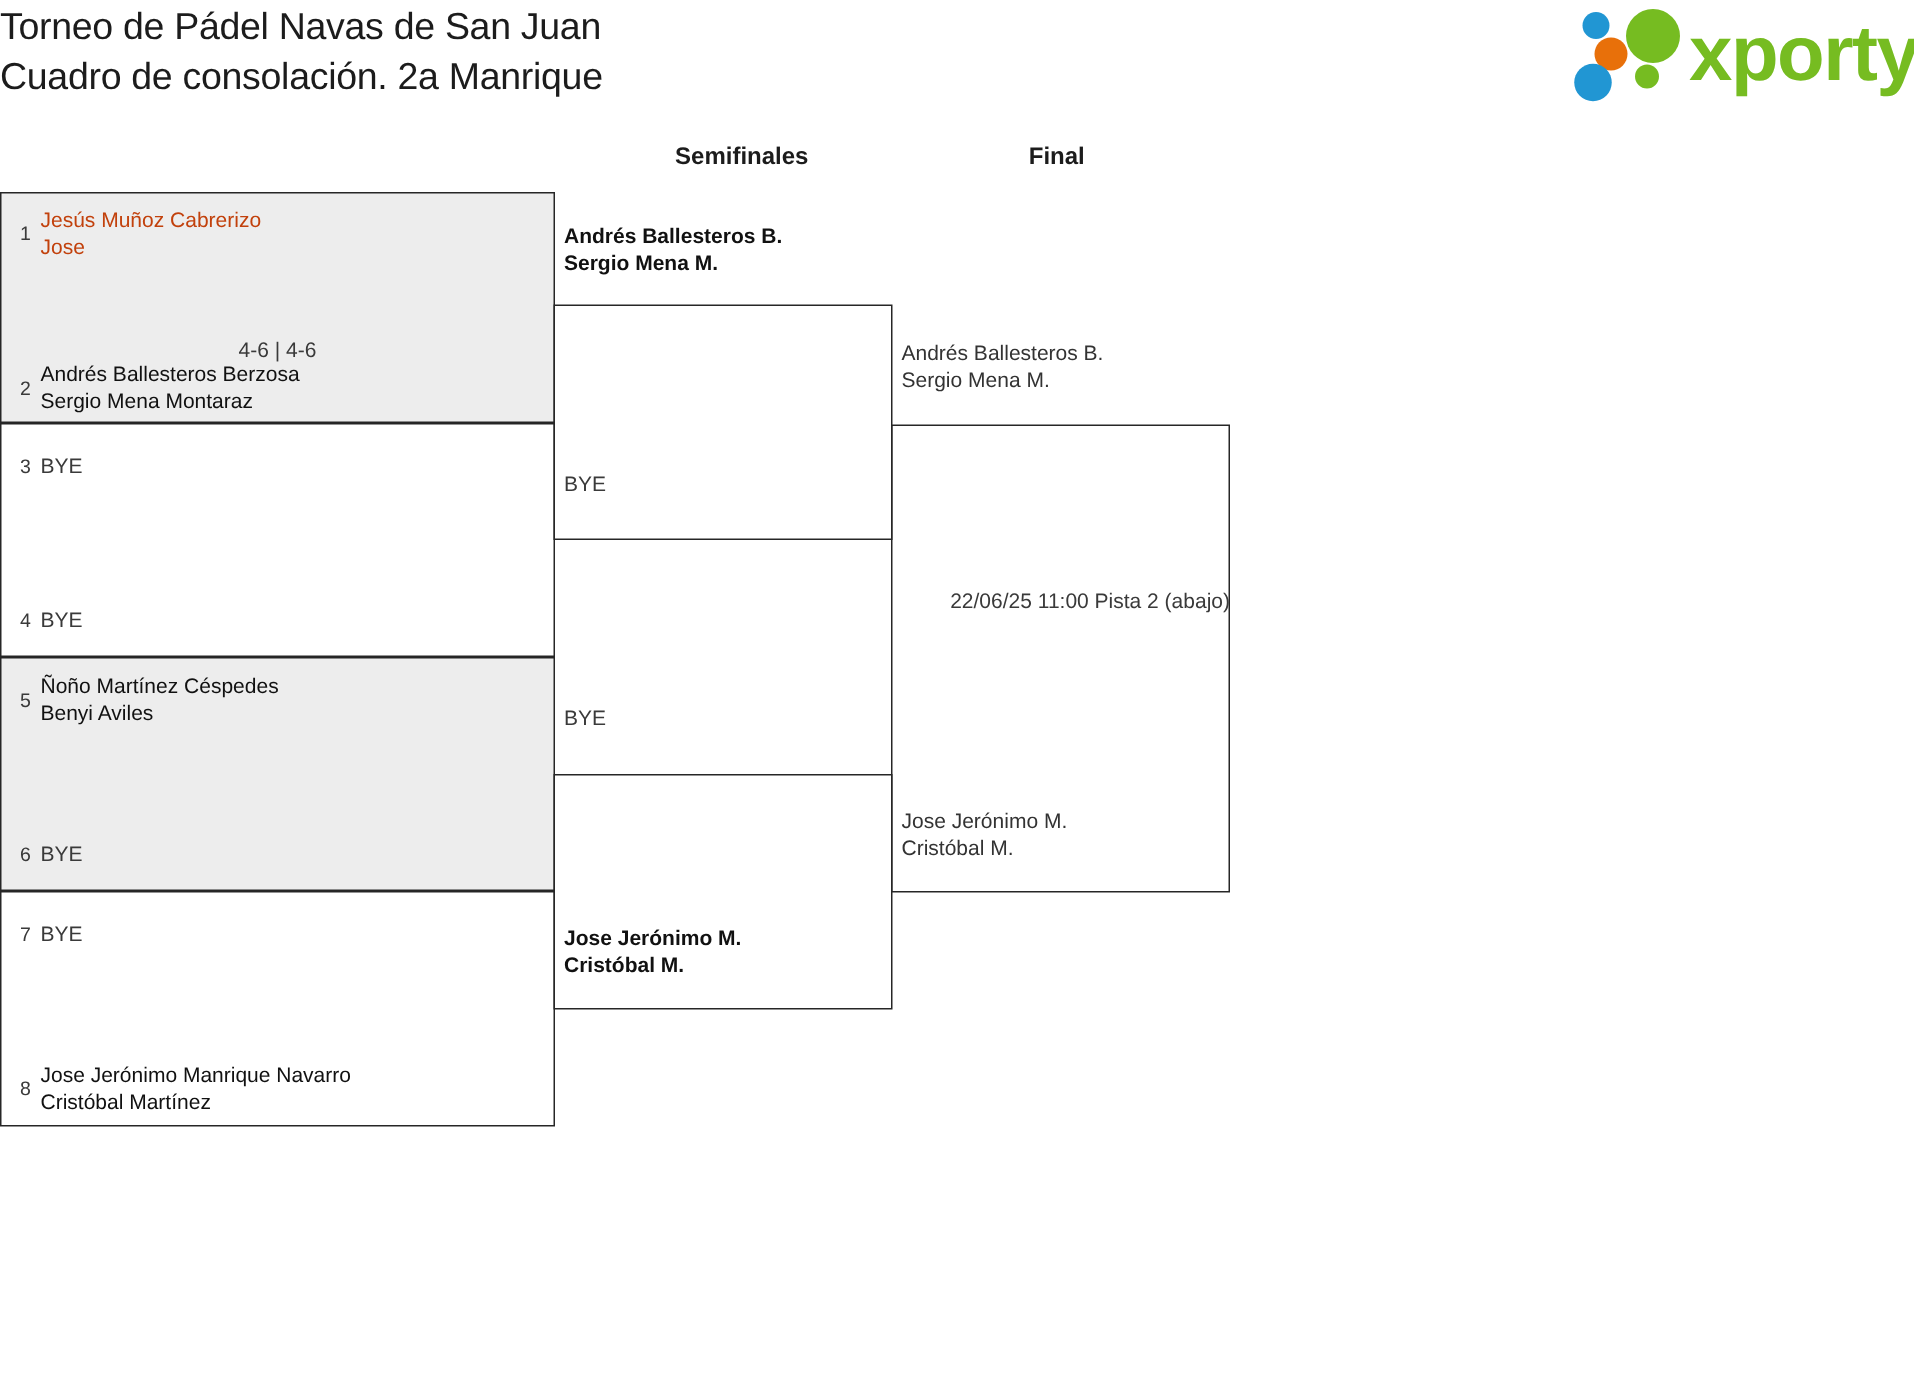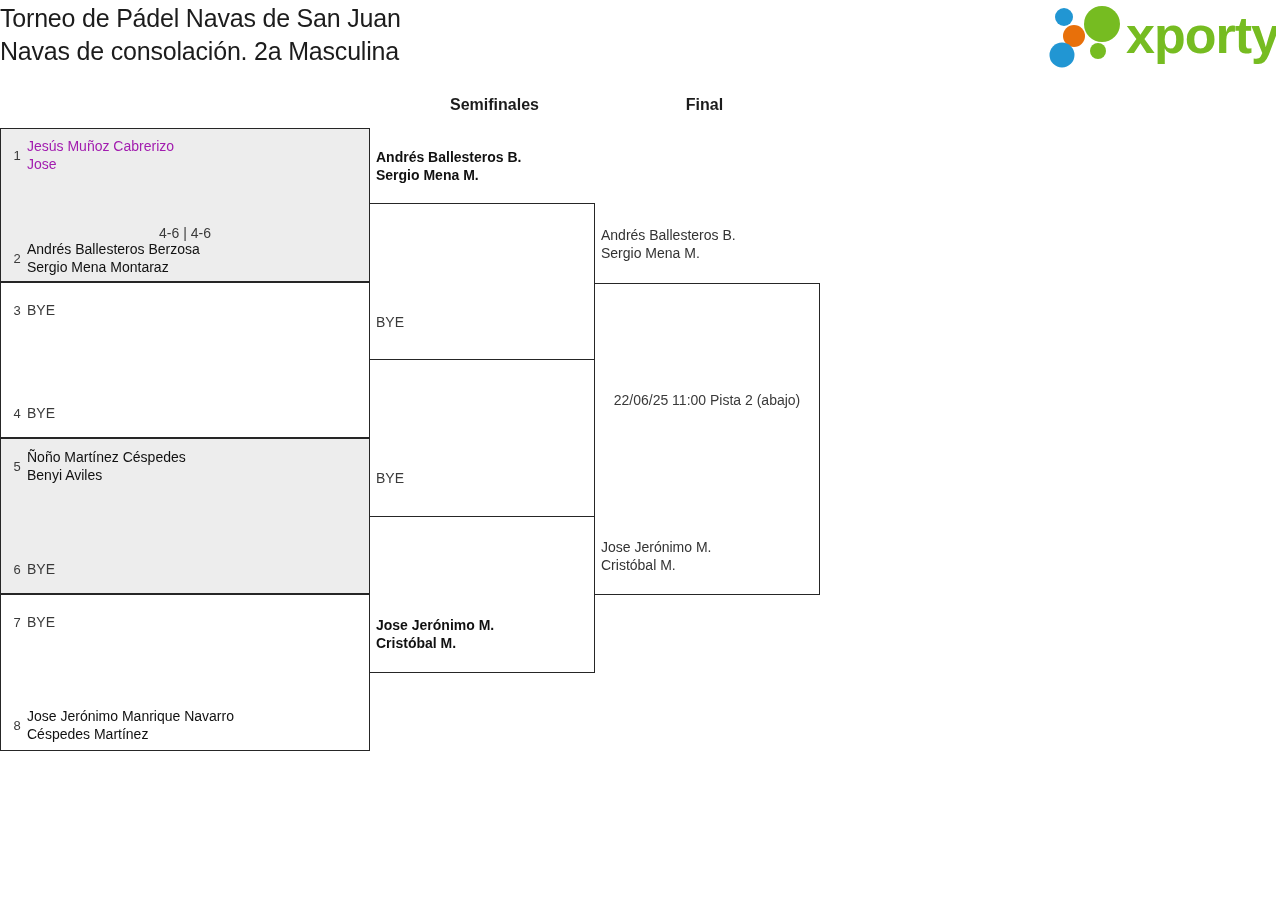--- a/index.html
+++ b/index.html
@@ -53,21 +53,21 @@
     display: flex; align-items: center;
     padding-left: 6px;
   }
   .seed {
     width: 20px; flex: 0 0 20px;
     font-size: 13px; color: #3a3a3a;
     text-align: center;
   }
   .players { display: flex; flex-direction: column; line-height: 18px; }
   .players .pl { white-space: nowrap; font-size: 14px; }
-  .loser  .pl { color: #a21caf; font-weight: 400; }
+  .loser  .pl { color: #c2410c; font-weight: 400; }
   .winner .pl { color: #111111; font-weight: 400; }
   .bye .pl    { color: #3a3a3a; font-weight: 400; font-size: 14px; }
 
   .score {
     position: absolute; left: 0; width: 100%;
     text-align: center; font-size: 14px; color: #3a3a3a;
     white-space: nowrap;
   }
 
   
@@ -95,21 +95,21 @@
     text-align: center;
   }
 </style>
 </head>
 <body>
 
 <div id="root">
 
   <div class="title-block">
     <span class="title-line">Torneo de Pádel Navas de San Juan</span>
-    <span class="title-line">Navas de consolación. 2a Masculina</span>
+    <span class="title-line">Cuadro de consolación. 2a Manrique</span>
   </div>
 
   <div class="logo">
     <svg width="228" height="64" viewBox="0 0 228 64" xmlns="http://www.w3.org/2000/svg">
       <circle cx="16" cy="13" r="9" fill="#2196d3"></circle>
       <circle cx="26" cy="32" r="11" fill="#e8700a"></circle>
       <circle cx="14" cy="51" r="12.5" fill="#2196d3"></circle>
       <circle cx="50" cy="47" r="8" fill="#76bc21"></circle>
       <circle cx="54" cy="20" r="18" fill="#76bc21"></circle>
       <text x="78" y="49" font-family="Liberation Sans, sans-serif" font-size="52" font-weight="700" fill="#76bc21" letter-spacing="-1">xporty</text>
@@ -174,21 +174,21 @@
       <div class="slot bye" style="top:18px;">
         <span class="seed">7</span>
         <span class="players">
           <span class="pl">BYE</span>
         </span>
       </div>
       <div class="slot winner" style="top:112px;">
         <span class="seed">8</span>
         <span class="players">
           <span class="pl">Jose Jerónimo Manrique Navarro</span>
-          <span class="pl">Céspedes Martínez</span>
+          <span class="pl">Cristóbal Martínez</span>
         </span>
       </div>
     </div>
 
     <div class="frame" style="left:369px; top:203px; width:226px; height:157px;"></div>
 
     <div class="adv strong" style="left:376px; top:148px;">
       <span class="pl">Andrés Ballesteros B.</span>
       <span class="pl">Sergio Mena M.</span>
     </div>
@@ -208,21 +208,21 @@
       <span class="pl">Cristóbal M.</span>
     </div>
 
     <div class="frame" style="left:594px; top:283px; width:226px; height:312px;"></div>
 
     <div class="adv mutedbold" style="left:601px; top:226px;">
       <span class="pl">Andrés Ballesteros B.</span>
       <span class="pl">Sergio Mena M.</span>
     </div>
 
-    <div class="schedule" style="left:594px; top:392px; width:226px;">22/06/25 11:00 Pista 2 (abajo)</div>
+    <div class="schedule" style="left:594px; top:392px; width:226px;text-align:right;">22/06/25 11:00 Pista 2 (abajo)</div>
 
     <div class="adv mutedbold" style="left:601px; top:538px;">
       <span class="pl">Jose Jerónimo M.</span>
       <span class="pl">Cristóbal M.</span>
     </div>
 
   </div>
 </div>
 
 </body></html>

